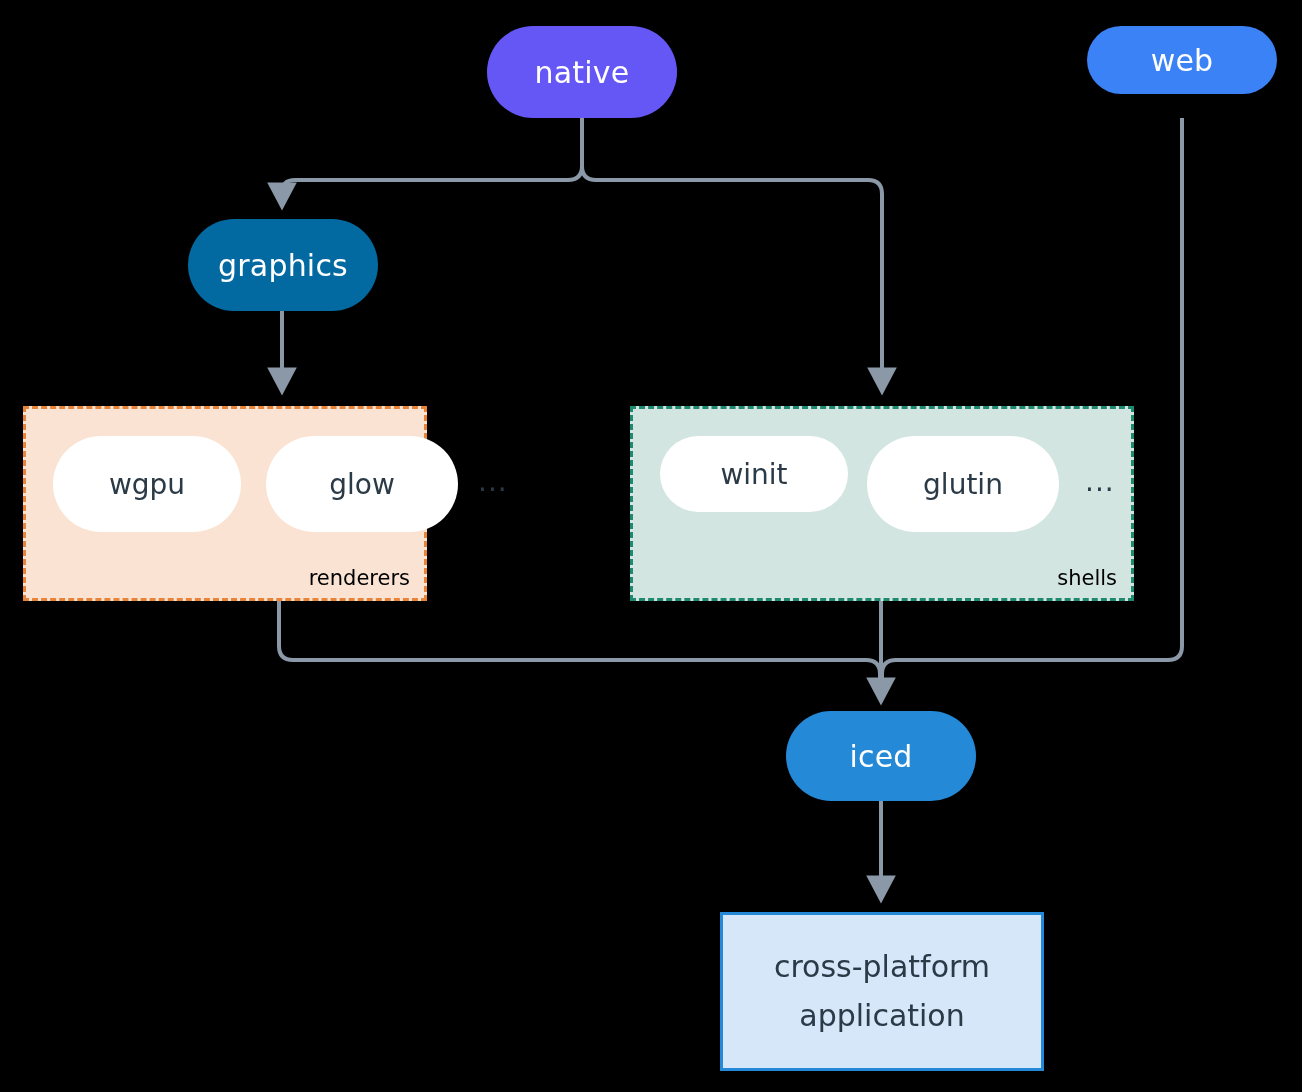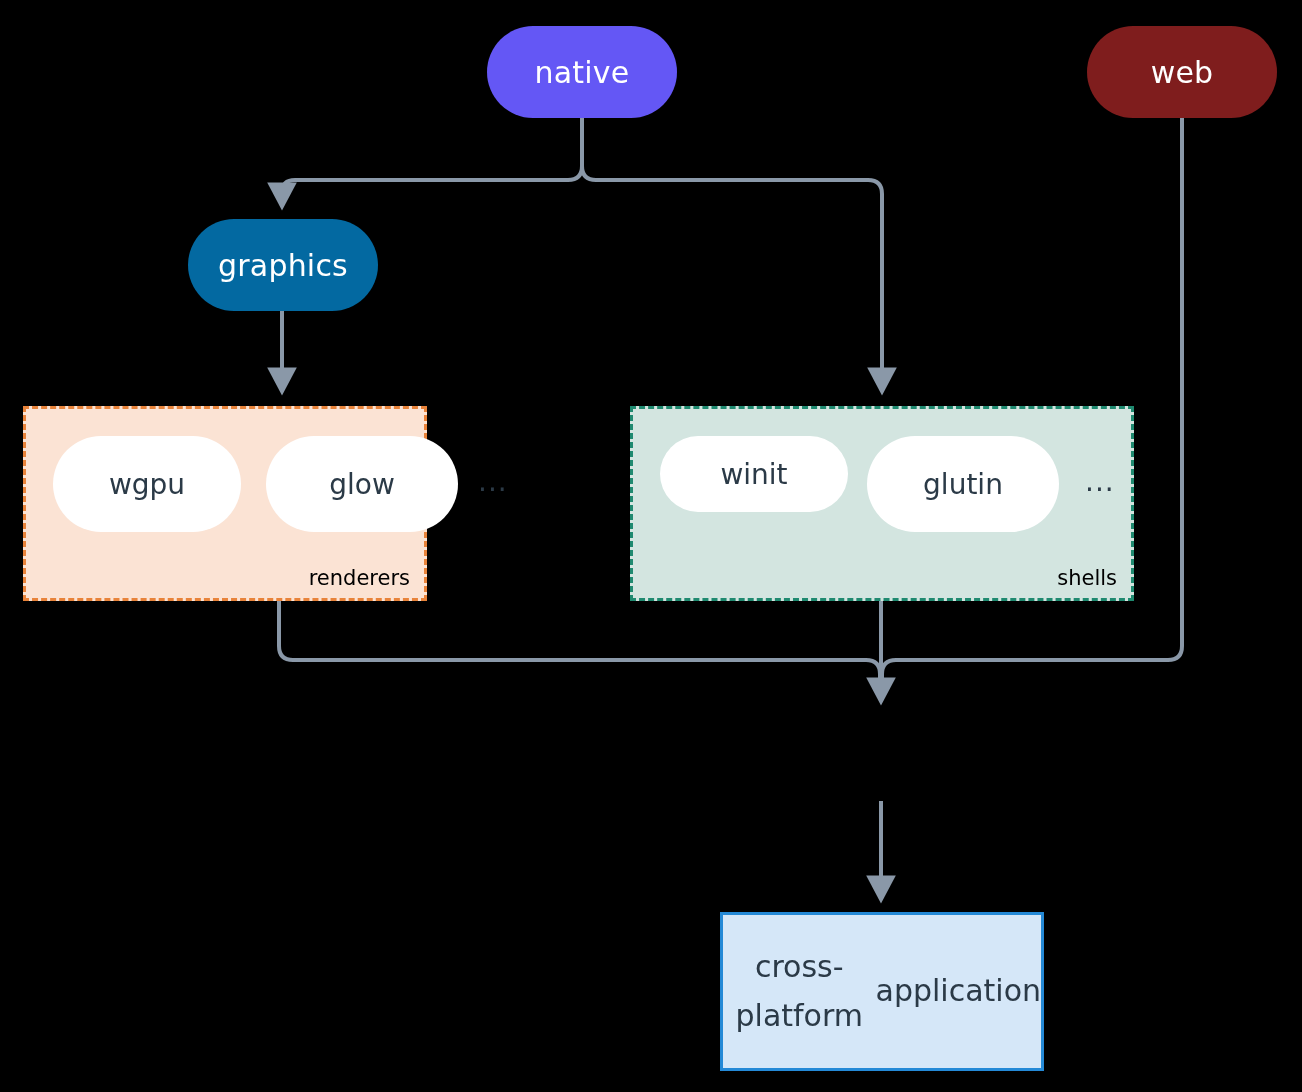--- a/index.html
+++ b/index.html
@@ -37,22 +37,22 @@
     color: #ffffff;
     font-size: 30px;
     letter-spacing: 0.2px;
     white-space: nowrap;
   }
   .pill-native {
     left: 487px;  top: 26px;  width: 190px; height: 92px;
     background: #6457f5;
   }
   .pill-web {
-    left: 1087px; top: 26px;  width: 190px; height: 92px;
-    background: #7f1d1d;
+    left: 1087px; top: 26px;  width: 190px; height: 68px;
+    background: #3b82f6;
   }
   .pill-graphics {
     left: 188px;  top: 219px; width: 190px; height: 92px;
     background: #0369a1;
   }
   .pill-iced {
     left: 786px;  top: 711px; width: 190px; height: 90px;
     background: #2489d6;
   }
 
@@ -110,21 +110,21 @@
   .ellipsis-shells    { left: 452px; }
 
   
   .appbox {
     position: absolute;
     left: 720px;  top: 912px; width: 324px; height: 159px;
     box-sizing: border-box;
     background: #d5e7f8;
     border: 3px solid #2489d6;
     display: flex;
-    flex-direction: row;
+    flex-direction: column;
     align-items: center;
     justify-content: center;
     color: #2b3a47;
     font-size: 30px;
     line-height: 1.62;
     text-align: center;
   }
 </style>
 </head>
 <body>
@@ -182,19 +182,22 @@
     <div class="chip chip-winit">
       <span>winit</span>
     </div>
     <div class="chip chip-glutin">
       <span>glutin</span>
     </div>
     <div class="ellipsis ellipsis-shells">...</div>
     <div class="group-label">shells</div>
   </div>
 
+  <div class="pill pill-iced">
+    <span>iced</span>
+  </div>
 
   <div class="appbox">
     <span>cross-platform</span>
     <span>application</span>
   </div>
 
 </div>
 
 </body></html>

